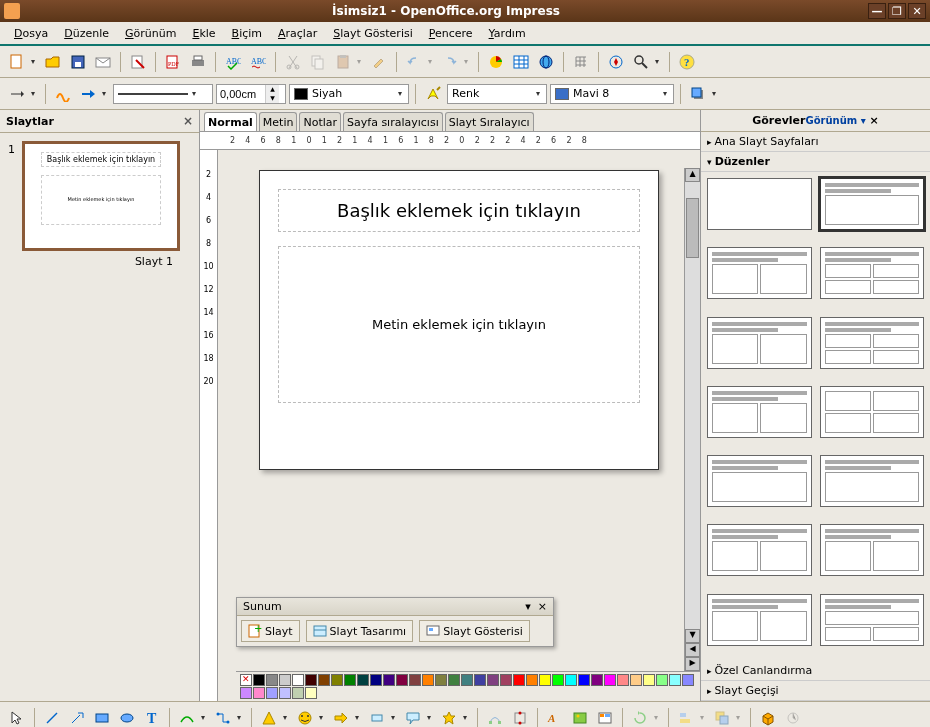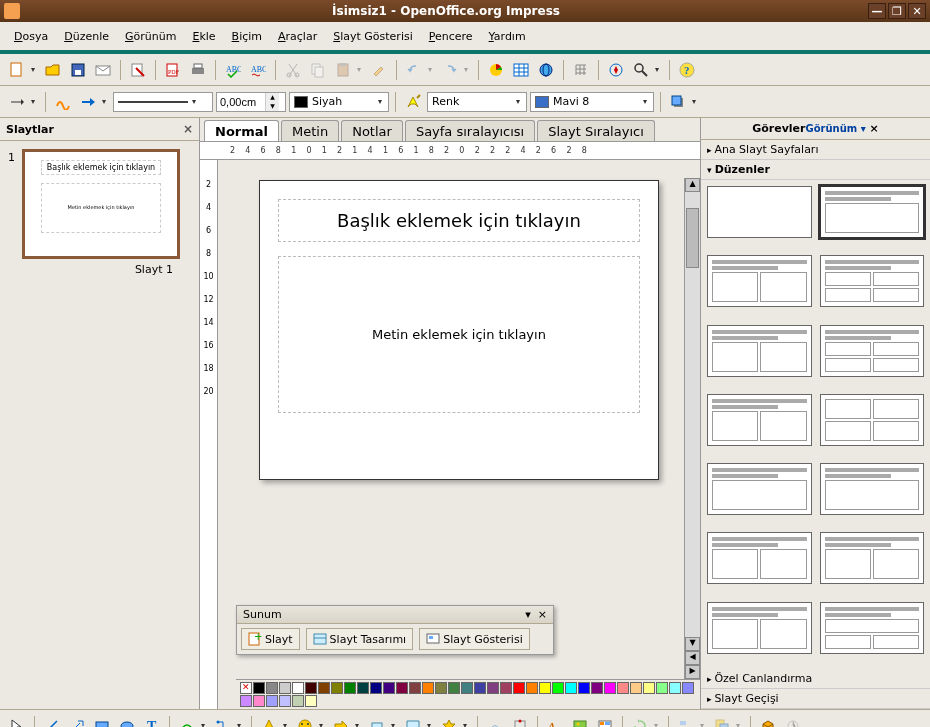--- a/index.html
+++ b/index.html
@@ -1,21 +1,21 @@
 <!DOCTYPE html>
 <html><head>
 <meta charset="utf-8">
 <style>
 * { box-sizing: border-box; margin: 0; padding: 0; }
 body { font-family: "DejaVu Sans", Arial, sans-serif; font-size: 11px; background: #e8e8e8; width: 930px; height: 727px; overflow: hidden; }
 .titlebar { background: linear-gradient(#7a4a2a, #5a3518); color: #fff; height: 22px; display: flex; align-items: center; padding: 0 4px; font-weight: bold; }
 .titlebar .icon { width: 16px; height: 16px; background: #f4a050; border-radius: 2px; margin-right: 6px; }
 .titlebar .title { flex: 1; text-align: center; font-size: 12px; }
 .titlebar .winbtn { width: 18px; height: 16px; background: #6b4028; border: 1px solid #3a2010; margin-left: 2px; display: flex; align-items: center; justify-content: center; color: #fff; font-size: 11px; cursor: pointer; }
-.menubar { background: #ece9e2; border-bottom: 4px solid #0f766e; height: 32px; display: flex; align-items: center; padding: 6px 6px; }
+.menubar { background: #ece9e2; border-bottom: 2px solid #0f766e; height: 24px; display: flex; align-items: center; padding: 6px 6px; }
 .menubar span { padding: 3px 8px; cursor: pointer; }
 .menubar span u { text-decoration: underline; }
 .toolbar { background: #ece9e2; border-bottom: 1px solid #b0a890; height: 32px; display: flex; align-items: center; padding: 0 6px; gap: 3px; }
 .tbtn { width: 22px; height: 22px; border: 1px solid transparent; display: flex; align-items: center; justify-content: center; cursor: pointer; border-radius: 2px; font-family: Liberation Serif, serif; }
 .tbsep { width: 1px; height: 20px; background: #b0a890; margin: 0 3px; }
 .dropdown-arrow { width: 8px; font-size: 8px; color: #333; }
 .combo { border: 1px solid #999; background: #fff; height: 20px; display: flex; align-items: center; padding: 0 2px 0 4px; gap: 4px; }
 .spinner { width: 70px; border: 1px solid #999; background: #fff; height: 20px; display: flex; }
 .spinner input { border: none; width: 48px; padding: 0 3px; font-size: 11px; outline: none; }
 .spinner .spbtns { width: 14px; display: flex; flex-direction: column; border-left: 1px solid #ccc; }
@@ -26,21 +26,21 @@
 .panel-header .close-x { cursor: pointer; font-size: 12px; color: #555; }
 .thumb-area { flex: 1; padding: 8px; background: #ece9e2; }
 .thumb-row { display: flex; align-items: flex-start; }
 .thumb-num { width: 14px; font-size: 11px; padding-top: 2px; }
 .thumb { width: 158px; height: 110px; background: #fff; border: 3px solid #8a5a38; display: flex; flex-direction: column; align-items: center; padding: 8px; }
 .thumb .t-title { font-size: 8px; border: 1px dashed #ccc; width: 120px; text-align: center; padding: 2px; margin-bottom: 8px; }
 .thumb .t-body { font-size: 5px; border: 1px dashed #ccc; width: 120px; height: 50px; text-align: center; padding-top: 20px; }
 .thumb-label { text-align: right; font-size: 11px; margin-top: 4px; padding-right: 18px; }
 .center { flex: 1; display: flex; flex-direction: column; position: relative; }
 .tabs { display: flex; background: #ece9e2; padding: 2px 4px 0; border-bottom: 1px solid #999; }
-.tab { padding: 3px 10px 2px; border: 1px solid #999; border-bottom: none; background: #e0ddd4; margin-right: 2px; cursor: pointer; border-radius: 3px 3px 0 0; font-size: 13px; }
+.tab { padding: 3px 3px 2px; border: 1px solid #999; border-bottom: none; background: #e0ddd4; margin-right: 2px; cursor: pointer; border-radius: 3px 3px 0 0; font-size: 11px; }
 .tab.active { background: #fff; font-weight: bold; }
 .ruler-h { height: 18px; background: #fff; border-bottom: 1px solid #999; display: flex; align-items: center; font-size: 8px; color: #333; padding-left: 30px; letter-spacing: 10.2px; overflow: hidden; white-space: nowrap; }
 .workspace { flex: 1; display: flex; background: #ece9e2; position: relative; overflow: hidden; }
 .ruler-v { width: 18px; background: #fff; border-right: 1px solid #999; display: flex; flex-direction: column; align-items: center; font-size: 8px; padding-top: 20px; gap: 14px; }
 .canvas-wrap { flex: 1; background: #ece9e2; position: relative; padding: 20px; overflow: hidden; }
 .slide { background: #fff; border: 1px solid #333; box-shadow: 3px 3px 5px rgba(0,0,0,.3); width: 400px; height: 300px; margin: 0 auto; padding: 18px; }
 .slide-title-box { border: 1px dashed #bbb; text-align: center; padding: 10px; font-size: 18px; margin-bottom: 14px; }
 .slide-body-box { border: 1px dashed #bbb; text-align: center; padding: 70px 10px; font-size: 13px; }
 .color-swatches { position: absolute; bottom: 0; left: 18px; right: 0; background: #ece9e2; border-top: 1px solid #999; padding: 2px 4px; display: flex; flex-wrap: wrap; gap: 1px; height: 30px; }
 .swatch { width: 12px; height: 12px; border: 1px solid #666; cursor: pointer; }
@@ -273,21 +273,21 @@
       </svg>
     <span class="dropdown-arrow">▾</span>
   </div>
   <div class="spinner">
     <input value="0,00cm" style="">
     <div class="spbtns">
         <div>▲</div>
         <div>▼</div>
       </div>
   </div>
-  <div class="combo" style="width:100px">
+  <div class="combo" style="width:120px">
     <div style="width:14px;height:12px;background:#000;border:1px solid #666"></div>
     <span style="flex:1">Siyah</span>
     <span class="dropdown-arrow">▾</span>
   </div>
   <div class="tbsep"></div>
   <div class="tbtn">
       <svg width="16" height="16">
         <path d="M3 13 L8 3 L13 13 L10 10 L6 10 Z" fill="#ff0" stroke="#a80"></path>
         <path d="M12 4 L15 1" stroke="#a80" stroke-width="2"></path>
       </svg>

